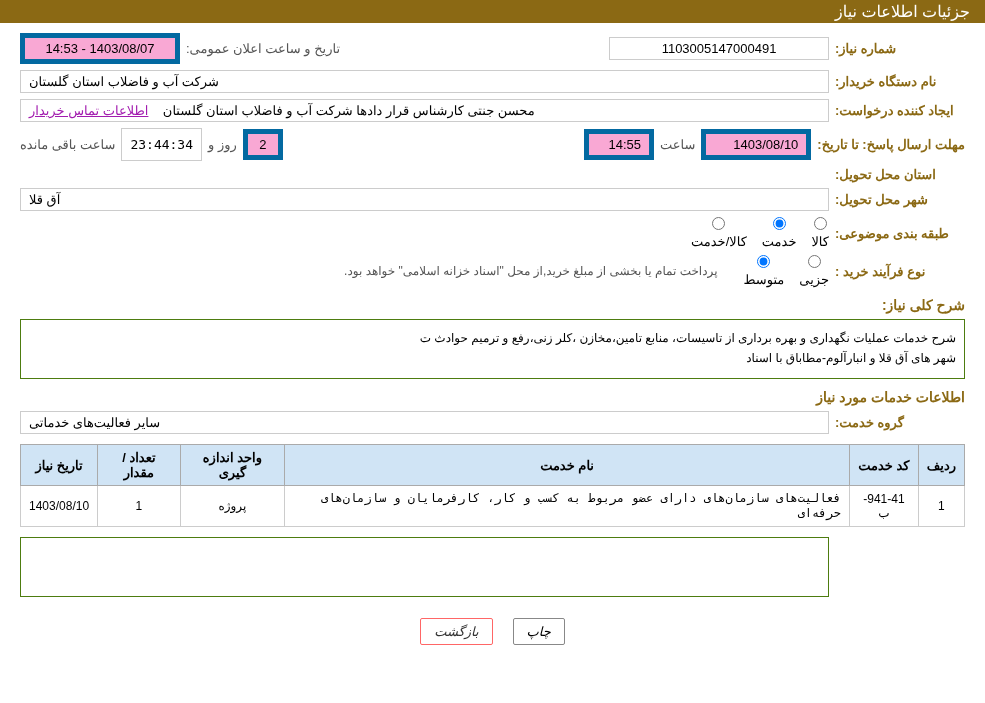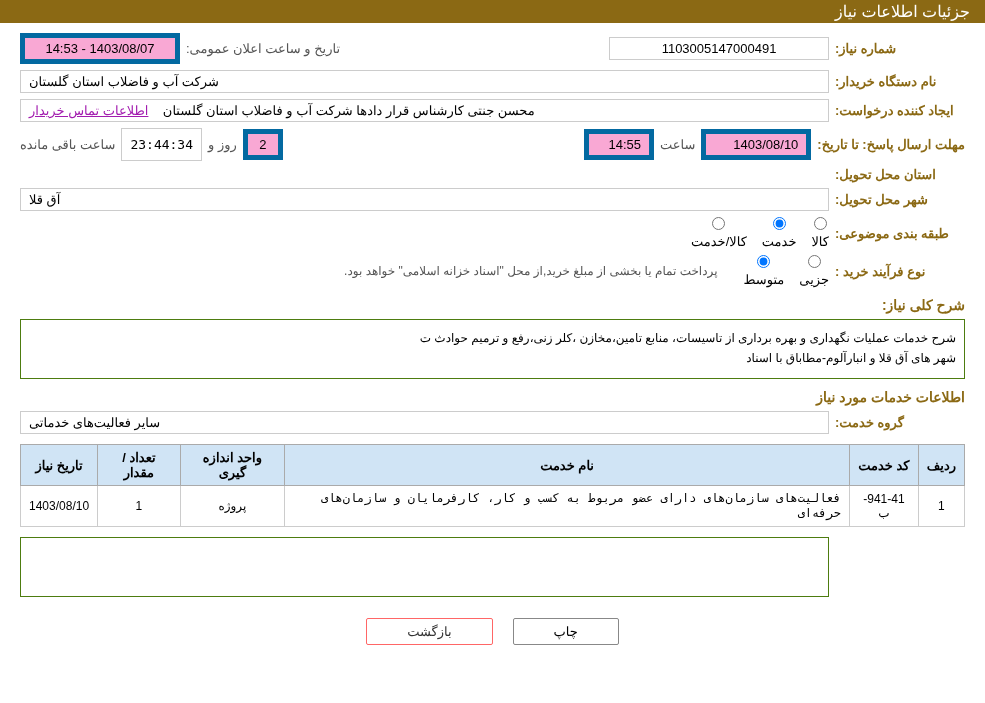--- a/index.html
+++ b/index.html
@@ -106,27 +106,28 @@
       text-align: right;
     }
     .footer-buttons {
       display: flex;
       justify-content: center;
       gap: 20px;
       margin-top: 15px;
       padding-bottom: 20px;
     }
     .btn {
-      padding: 5px 40px;
+      padding: 5px 13px;
       border: 1px solid #888;
       background: #f0f0f0;
       cursor: pointer;
       font-family: Tahoma, Arial, sans-serif;
       font-size: 13px;
       border-radius: 2px;
+      font-style: italic;
     }
     .btn-print {
       background: #fff;
       border: 1px solid #888;
     }
     .btn-back {
       background: #fff;
       border: 1px solid #f66;
       color: #333;
     }

